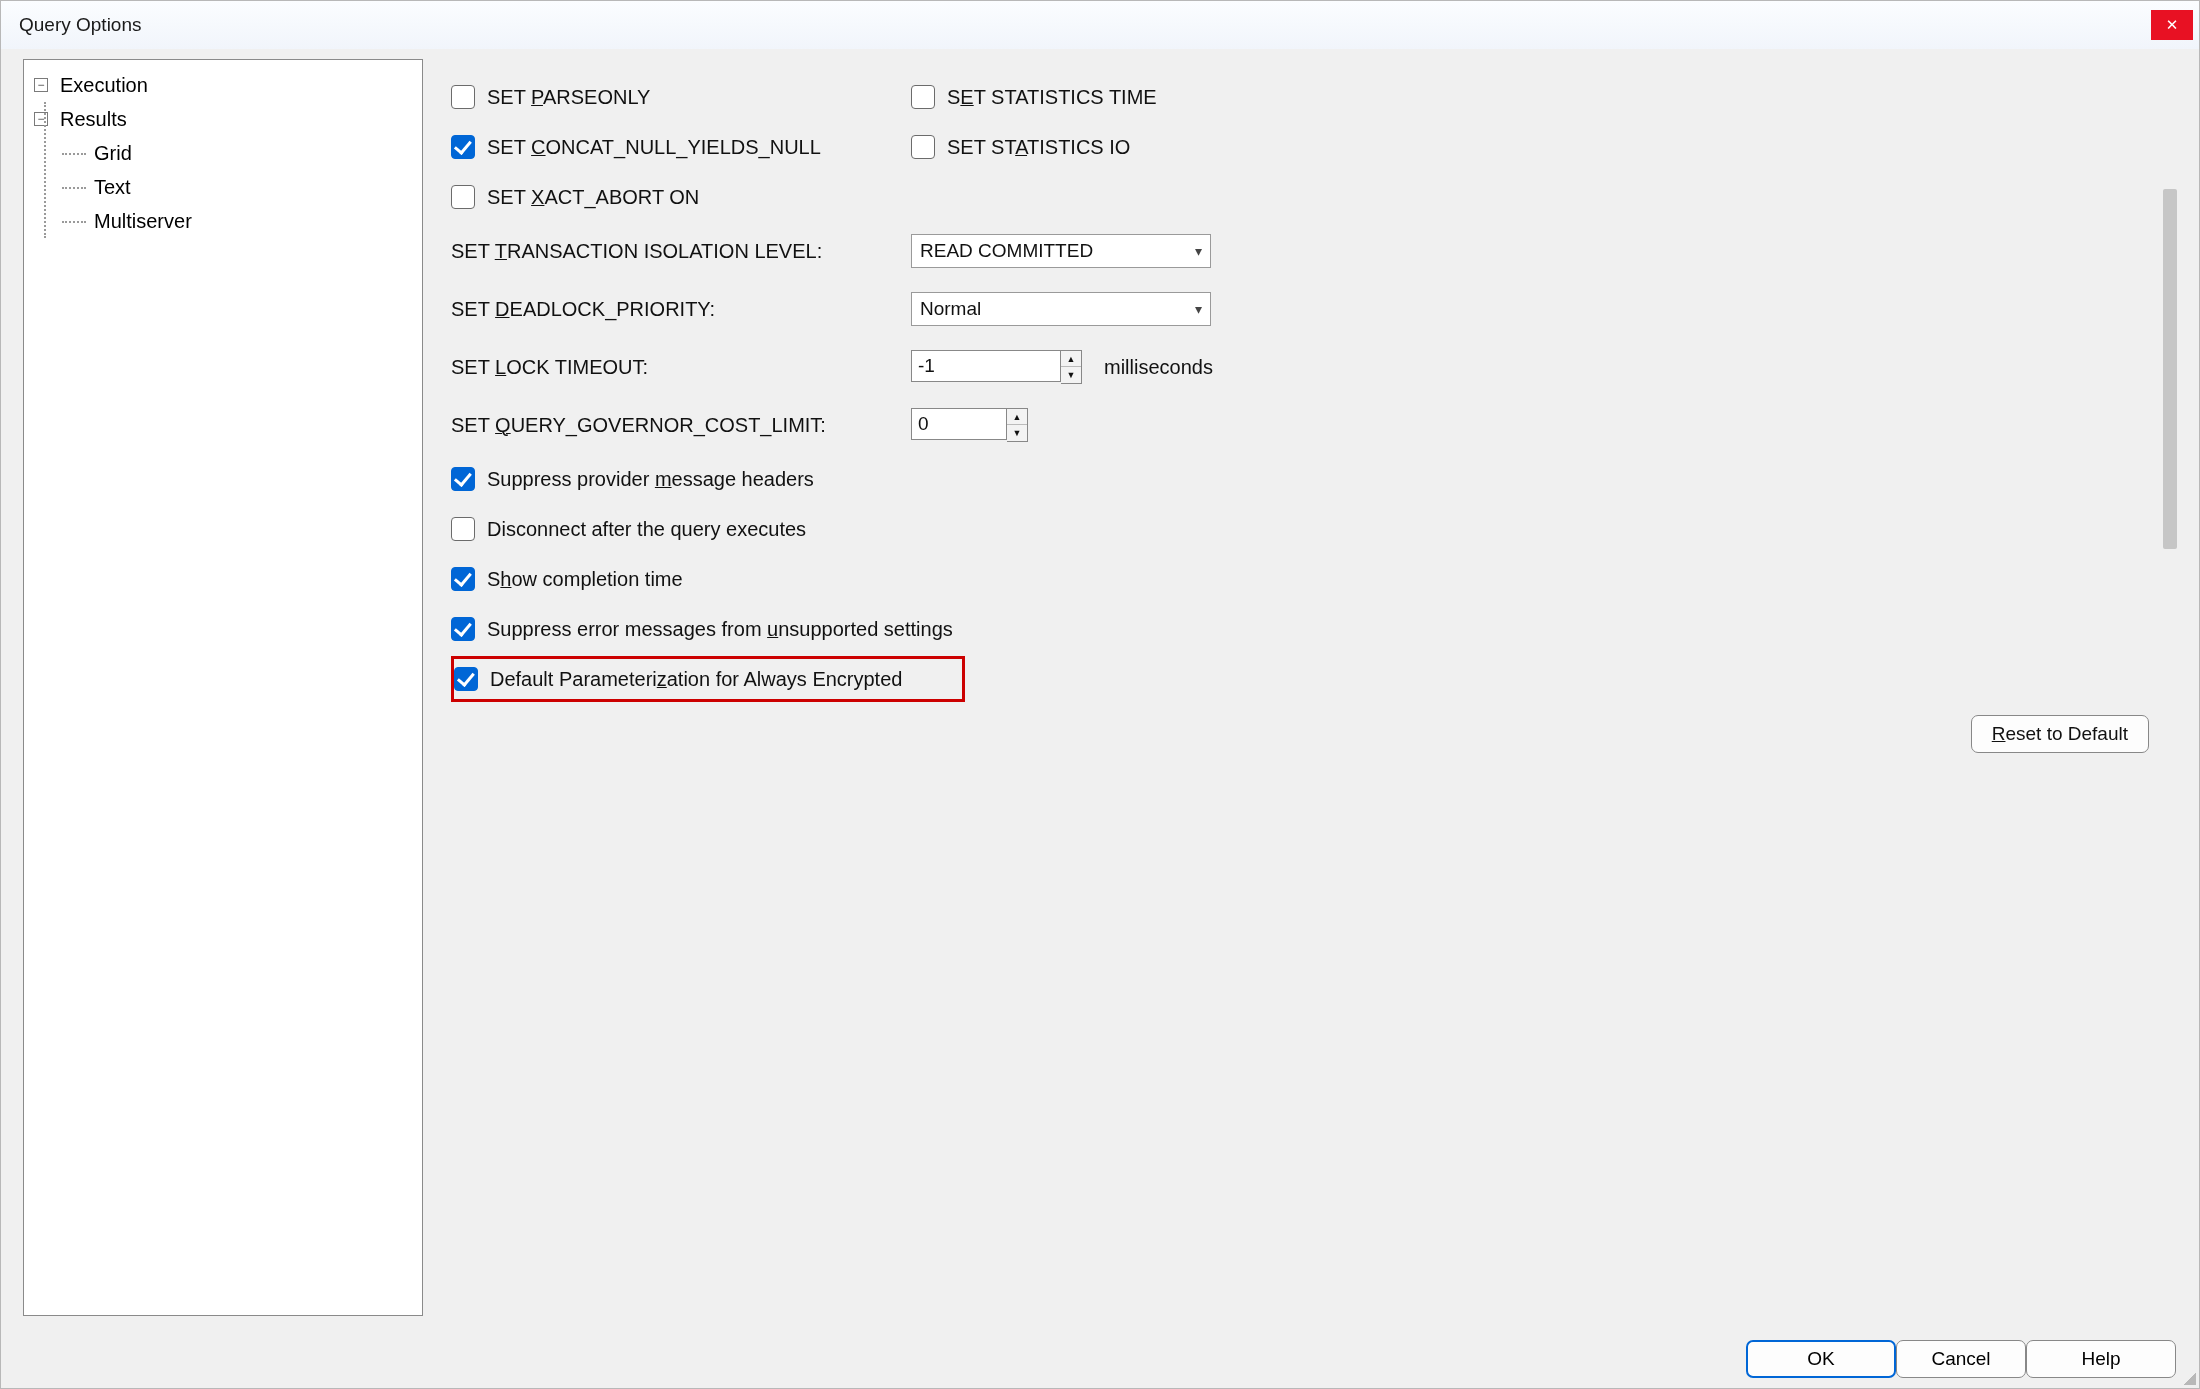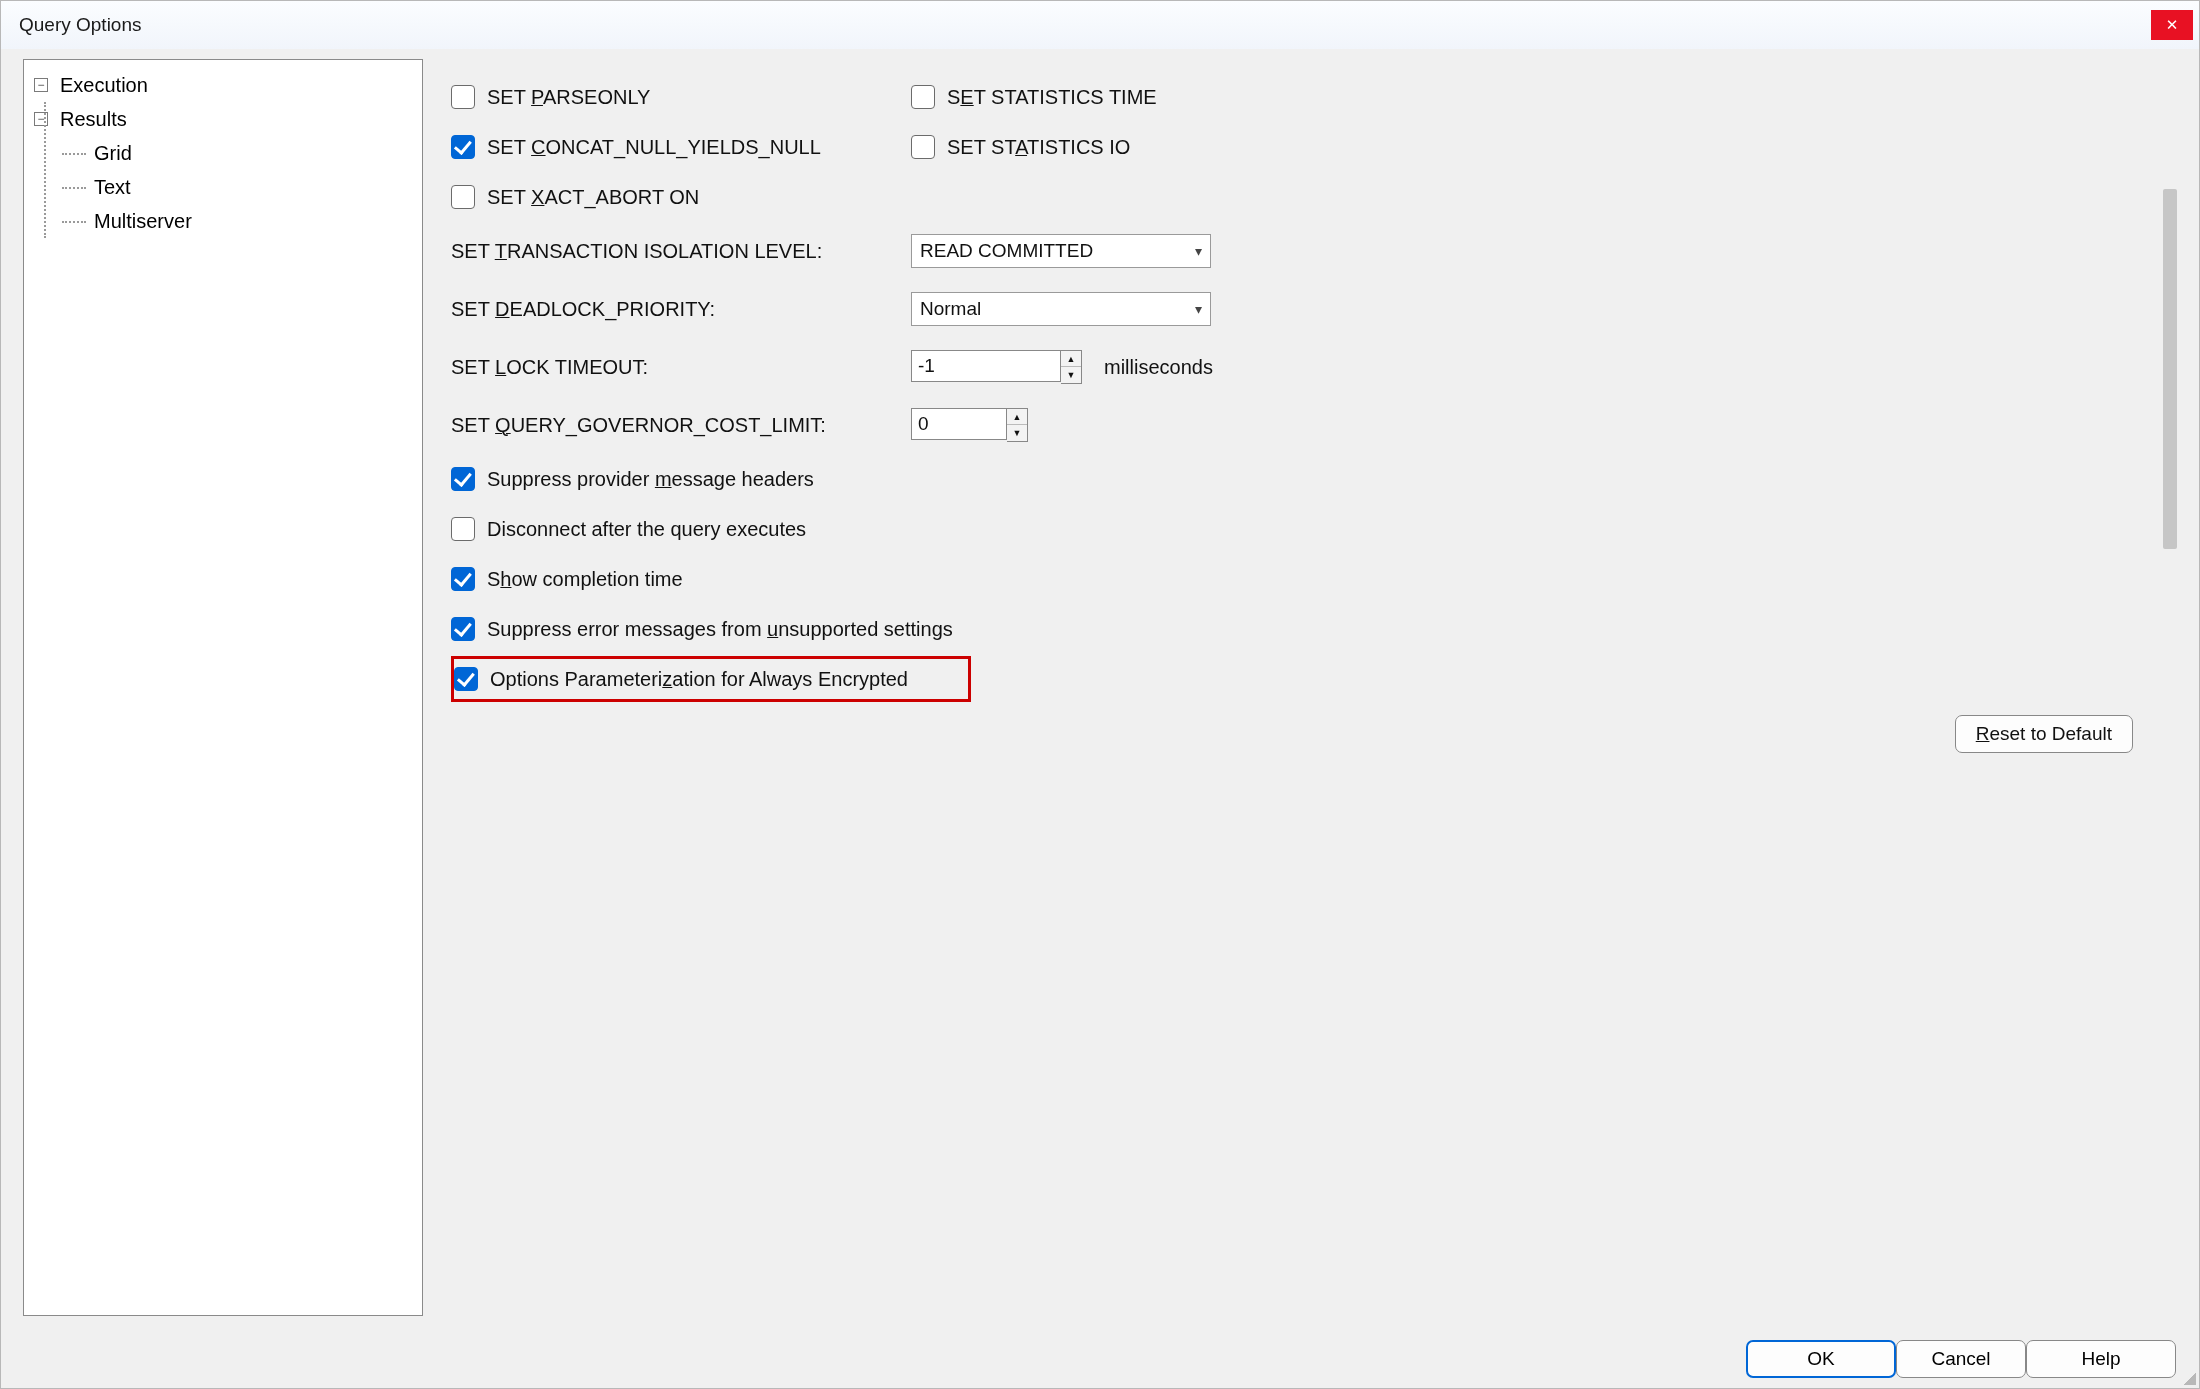--- a/index.html
+++ b/index.html
@@ -44,21 +44,21 @@
     content:""; display:inline-block; width:24px; height:0px;
     border-top:2px dotted #9a9a9a; margin-right:4px; vertical-align:middle;
   }
   .tree .vline { position:absolute; left:10px; top:0; bottom:0; border-left:2px dotted #9a9a9a; }
   .tree .label { padding:0 4px; cursor:default; }
   .tree .label.selected {
     background:#0078d7; color:#fff; outline:1px dotted #000; outline-offset:0px;
     padding:0 6px;
   }
 
-  .content { flex:1; position:relative; display:flex; gap:24px; }
+  .content { flex:1; position:relative; display:flex; gap:8px; }
   .scroll-area {
     flex:1; overflow:hidden; background:#f0f0f0; position:relative;
   }
   .options {
     position:absolute; left:0; right:0; top:-30px; 
     display:flex; flex-direction:column; gap:14px;
     font-size:20px; color:#111;
   }
   .opt-row { display:flex; align-items:center; height:36px; }
   .grid2 { display:grid; grid-template-columns:460px 1fr; column-gap:0; row-gap:14px; }
@@ -270,21 +270,21 @@
             </div>
 
           <div class="opt-row">
               <span class="chk checked"></span>
             <span><span>Suppress error messages from </span><span class="u">u</span><span>nsupported settings</span></span>
             </div>
 
           <div class="opt-row">
             <span class="highlight">
               <span class="chk checked"></span>
-              <span><span>Options Parameteri</span><span class="u">z</span><span>ation for Always Encrypted</span></span>
+              <span><span>Default Parameteri</span><span class="u">z</span><span>ation for Always Encrypted</span></span>
             </span>
           </div>
 
           <div class="reset-row">
             <div class="btn">
               <span><span class="u">R</span><span>eset to Default</span></span>
             </div>
           </div>
         </div>
       </div>

